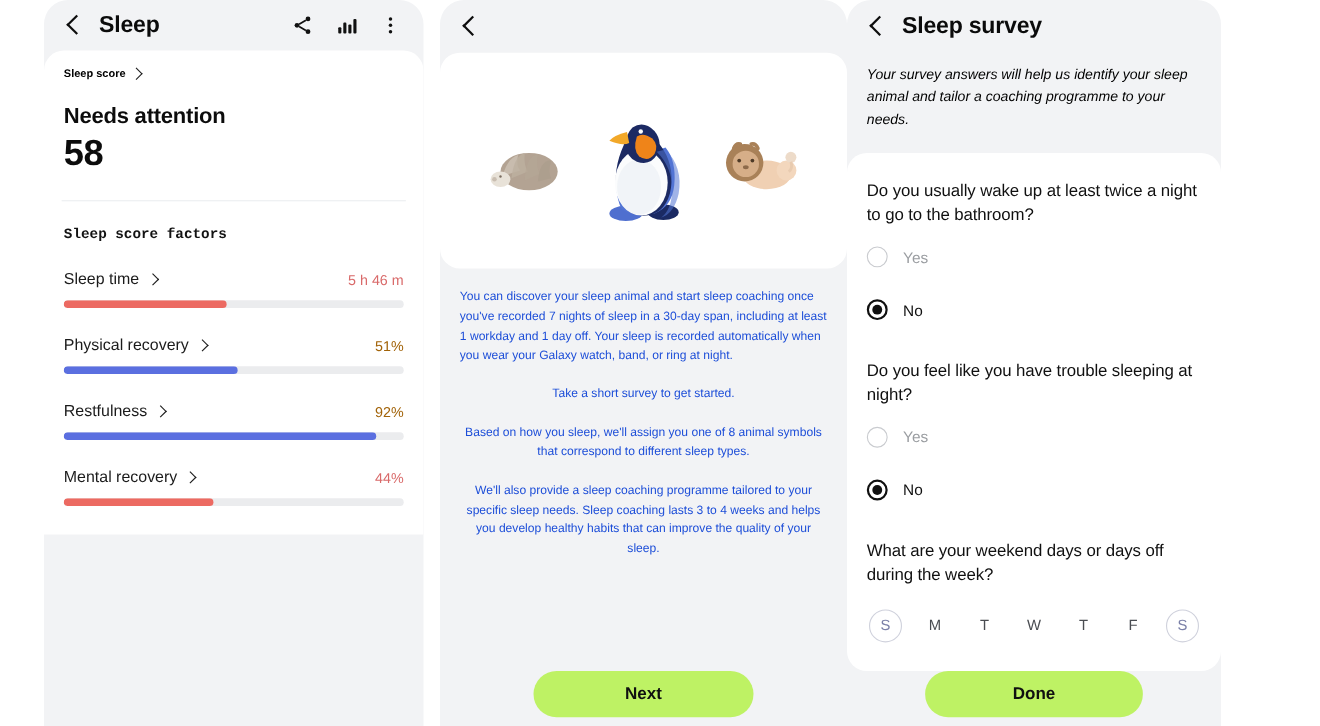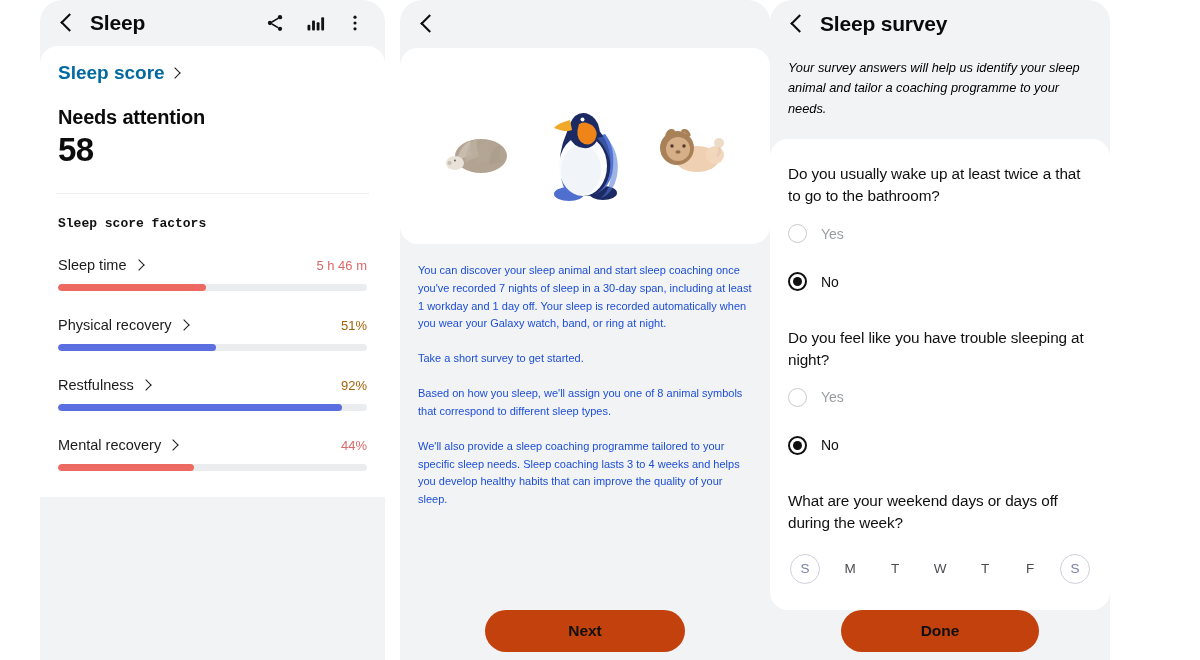--- a/index.html
+++ b/index.html
@@ -53,21 +53,21 @@
   .card-top { border-radius: 18px 18px 0 0; }
   .card-all { border-radius: 18px; }
   .divider { height: 1px; background: #eceef0; margin: 0 16px; }
 
   
   .p1-body { padding: 0 18px; }
   .sleep-score-row {
     display: flex; align-items: center; gap: 6px;
     padding-top: 16px; cursor: pointer;
   }
-  .sleep-score-label { font-size: 19px; font-weight: 700; color: #0369a1; }
+  .sleep-score-label { font-size: 10px; font-weight: 700; color: #000000; }
   .chev {
     width: 8px; height: 8px; display: inline-block;
     border-right: 1.9px solid #1b1b1b; border-top: 1.9px solid #1b1b1b;
     transform: rotate(45deg); margin-bottom: 1px;
   }
   .chev.thin { border-width: 1.7px; }
   .needs-attention { font-size: 20px; font-weight: 700; color: #0c0c0c; margin-top: 22px; letter-spacing: -0.2px; }
   .score-num { font-size: 33px; font-weight: 700; color: #0c0c0c; margin-top: 2px; letter-spacing: -0.5px; }
 
   .factors-title { font-size: 13px; font-weight: 700; color: #121212; padding: 22px 0 0 0; font-family: Liberation Mono, monospace; }
@@ -93,25 +93,25 @@
     height: 196px; position: relative; overflow: hidden;
   }
   .hero-animals {
     position: absolute; left: 0; right: 0; top: 0; bottom: 0;
     display: flex; align-items: center; justify-content: center; gap: 26px;
   }
   .p2-text {
     padding: 18px 18px 0 18px;
     font-size: 11px; line-height: 1.62; color: #1d4ed8;
   }
-  .p2-text p + p { margin-top: 17px; }
+  .p2-text p + p { margin-top: 17px; text-align: center; }
 
   .btn-wrap { position: absolute; left: 0; right: 0; bottom: 8px; display: flex; justify-content: center; }
   .pill-btn {
-    background: #c2410c; border: none; border-radius: 22px;
+    background: #bef264; border: none; border-radius: 22px;
     height: 42px; width: 200px; font-size: 15.5px; font-weight: 700; color: #101010;
     font-family: "Liberation Sans", sans-serif; cursor: pointer;
   }
   .pill-btn.wide { width: 198px; }
 
   
   .p3-intro {
     padding: 10px 18px 20px 18px;
     font-size: 12.8px; line-height: 1.6; color: #000000; font-style: italic;
   }
@@ -304,21 +304,21 @@
       <div class="appbar tall">
         <div class="back-icon"></div>
         <div class="appbar-title">Sleep survey</div>
       </div>
 
       <div class="p3-intro">Your survey answers will help us identify your sleep animal and tailor a coaching programme to your needs.</div>
 
       <div class="card card-all">
         <div class="q-card" id="questions-list">
             <div>
-              <div class="question">Do you usually wake up at least twice a that to go to the bathroom?</div>
+              <div class="question">Do you usually wake up at least twice a night to go to the bathroom?</div>
               <div class="opt">
                 <span class="radio"></span>
                 <span class="opt-label">Yes</span>
               </div>
               <div class="opt selected">
                 <span class="radio on"></span>
                 <span class="opt-label">No</span>
               </div>
             </div>
             <div>

